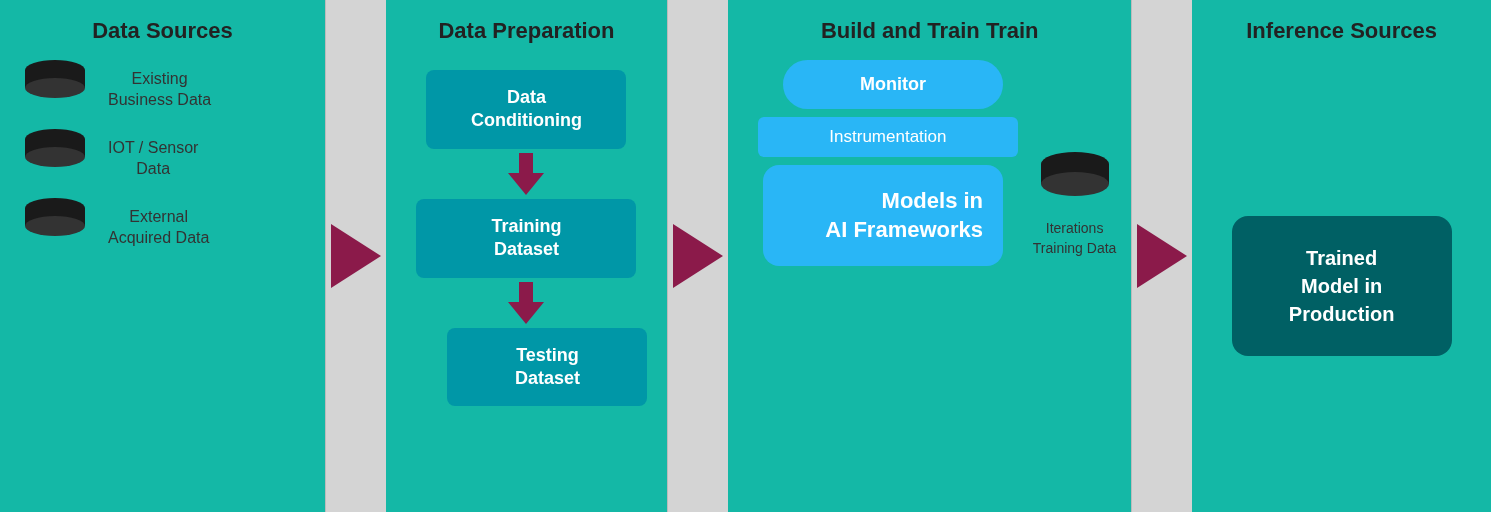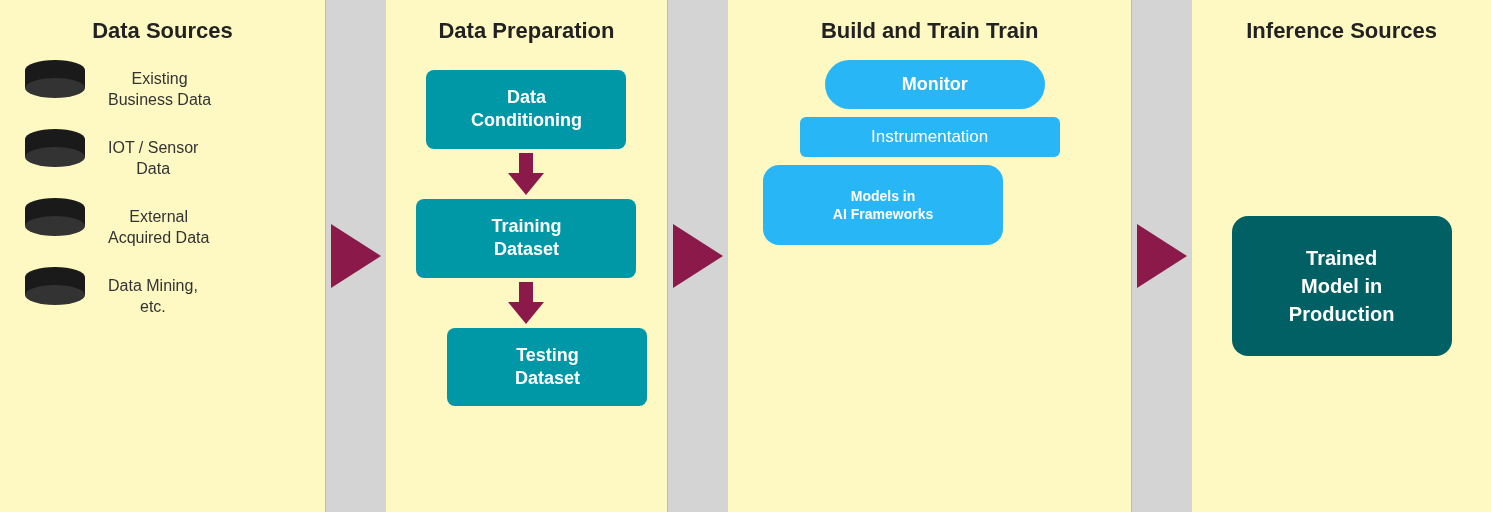--- a/index.html
+++ b/index.html
@@ -18,21 +18,21 @@
       flex-direction: row;
       width: 100%;
       height: 100%;
     }
 
     
     .panel {
       display: flex;
       flex-direction: column;
       align-items: center;
-      background: #fef9c3;
+      background: #14b8a6;
       padding: 18px 10px 10px 10px;
       position: relative;
     }
 
     .panel-title {
       font-size: 22px;
       font-weight: bold;
       color: #222;
       text-align: center;
       margin-bottom: 16px;
@@ -166,22 +166,22 @@
       border-radius: 6px;
       padding: 10px 16px;
       width: 260px;
       align-self: center;
     }
 
     .models-box {
       background: #29b6f6;
       color: white;
       font-weight: bold;
-      font-size: 14px;
-      text-align: center;
+      font-size: 22px;
+      text-align: right;
       border-radius: 16px;
       padding: 22px 20px;
       width: 240px;
       align-self: flex-start;
       margin-left: 20px;
       line-height: 1.3;
     }
 
     
     .inference-content {
@@ -241,30 +241,20 @@
         <div class="db-icon">
           <svg width="70" height="55" viewBox="0 0 70 55">
             <ellipse cx="35" cy="10" rx="30" ry="10" fill="#1a1a1a"></ellipse>
             <rect x="5" y="10" width="60" height="18" fill="#1a1a1a"></rect>
             <ellipse cx="35" cy="28" rx="30" ry="10" fill="#333"></ellipse>
           </svg>
         </div>
         <div class="source-label">External<br>Acquired Data</div>
       </div>
 
-      <div class="source-item">
-        <div class="db-icon">
-          <svg width="70" height="55" viewBox="0 0 70 55">
-            <ellipse cx="35" cy="10" rx="30" ry="10" fill="#1a1a1a"></ellipse>
-            <rect x="5" y="10" width="60" height="18" fill="#1a1a1a"></rect>
-            <ellipse cx="35" cy="28" rx="30" ry="10" fill="#333"></ellipse>
-          </svg>
-        </div>
-        <div class="source-label">Data Mining,<br>etc.</div>
-      </div>
 
     </div>
   </div>
 
   <div class="panel-divider"></div>
 
   <div class="big-arrow-container">
     <div class="big-arrow"></div>
   </div>
 
@@ -304,20 +294,31 @@
 
       <div style="display:flex; flex-direction:column; align-items:center; gap:8px; flex:1;">
 
         <div class="monitor-pill">Monitor</div>
 
         <div class="instrumentation-rect">Instrumentation</div>
 
         <div class="models-box">Models in<br>AI Frameworks</div>
       </div>
 
+      <div style="display:flex; flex-direction:column; align-items:center; justify-content:flex-end; gap:4px; padding-bottom:10px;">
+        <div>
+          <svg width="80" height="60" viewBox="0 0 80 60">
+            <ellipse cx="40" cy="12" rx="34" ry="12" fill="#1a1a1a"></ellipse>
+            <rect x="6" y="12" width="68" height="20" fill="#1a1a1a"></rect>
+            <ellipse cx="40" cy="32" rx="34" ry="12" fill="#333"></ellipse>
+          </svg>
+        </div>
+        <div style="font-size:14px; color:#333; text-align:center;">Iterations</div>
+        <div style="font-size:14px; color:#333; text-align:center;">Training Data</div>
+      </div>
     </div>
 
   </div>
 
   <div class="panel-divider"></div>
 
   <div class="big-arrow-container">
     <div class="big-arrow"></div>
   </div>
 

